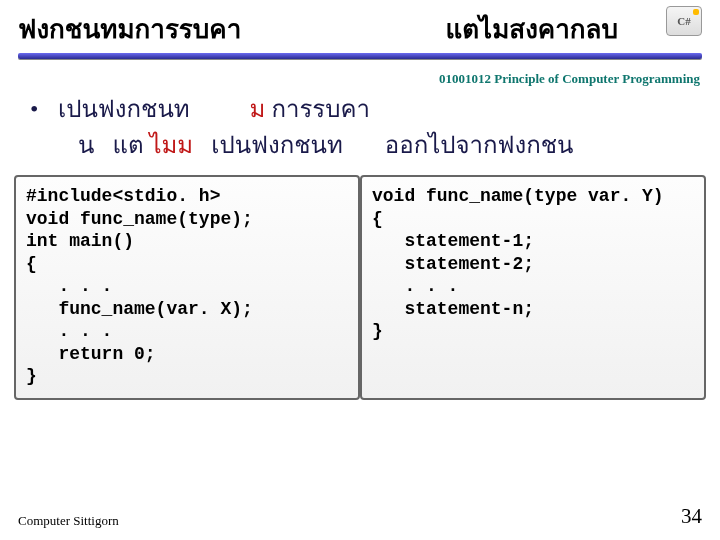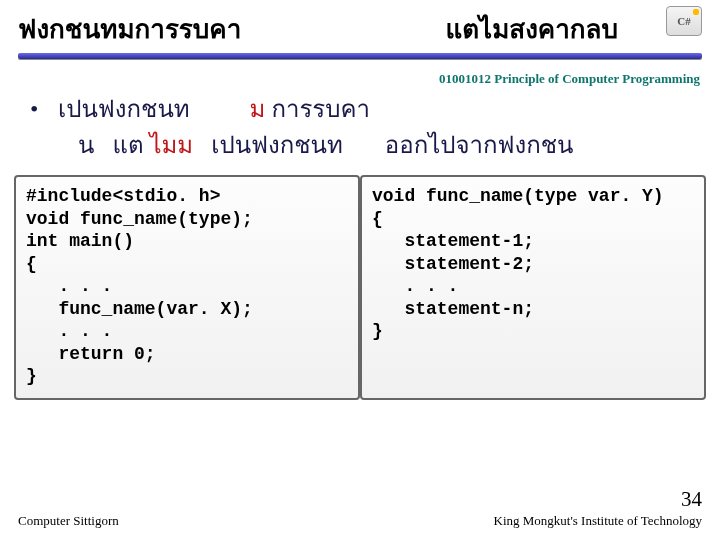--- a/index.html
+++ b/index.html
@@ -154,15 +154,14 @@
    statement-n;
 }</div>
 </div>
 
 <div class="footer">
   <div class="left">
     <div>Computer Sittigorn</div>
   </div>
   <div class="right">
     <div class="pg">34</div>
-    <div>King Mongkut's Institute of Technology</div>
   </div>
 </div>
 
 </body></html>

